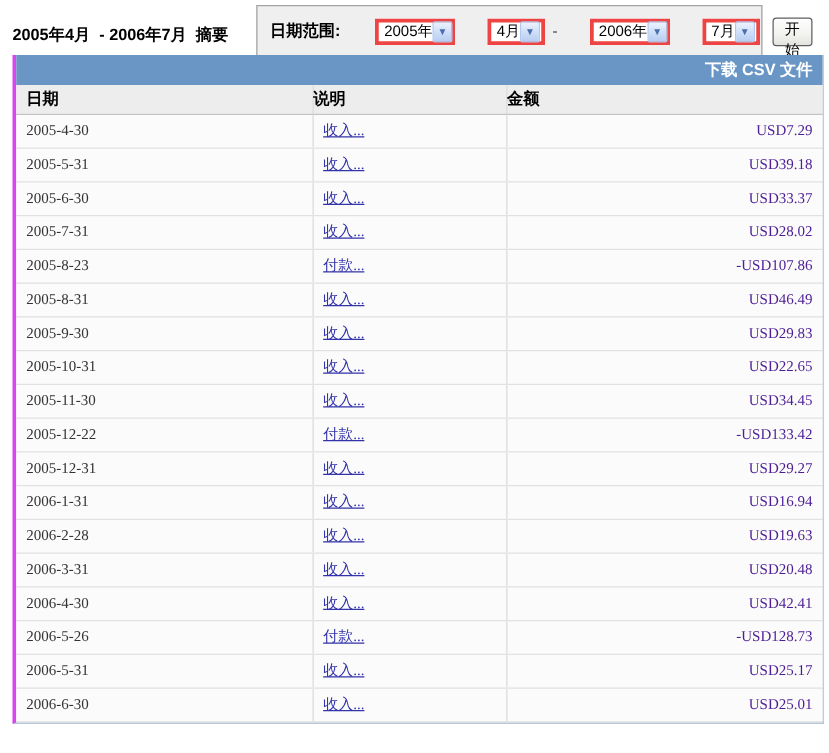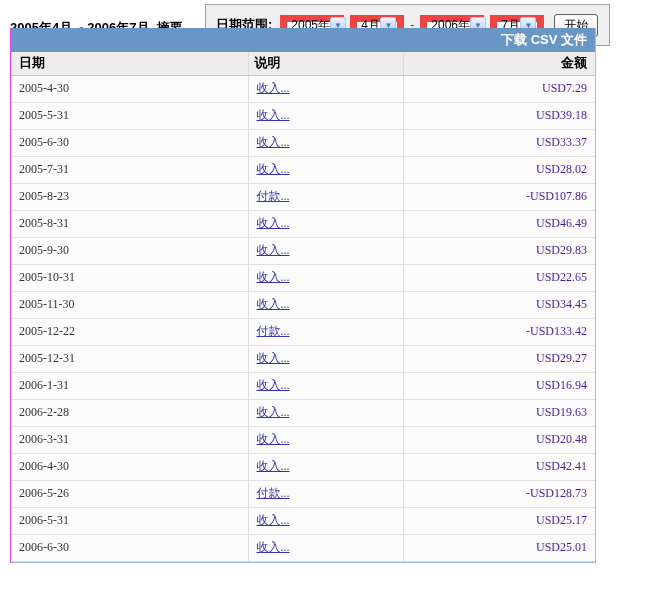--- a/index.html
+++ b/index.html
@@ -20,64 +20,64 @@
 
   
   .date-range-panel {
     position:absolute; left:205px; top:4px; width:405px; height:42px;
     background:#EFEFEF; border:1px solid #A3A3A3;
     display:flex; align-items:center; padding-left:10px;
   }
   .drp-label { font-size:13px; font-weight:bold; color:#000; margin-right:8px; white-space:nowrap; }
   .xpsel {
     display:inline-flex; align-items:center; justify-content:space-between;
-    height:21px; background:#fff; border:7px solid #ef4444;
+    height:21px; background:#fff; border:3px solid #ef4444;
     padding:0 1px 0 4px; font-size:12px; color:#000;
-    margin-right:6px; cursor:default; white-space:nowrap;
+    margin-right:6px; cursor:default; white-space:nowrap;margin-left:20px;
   }
   .xpsel.year { width:64px; }
   .xpsel.month { width:54px; }
   .xp-arrow {
     width:16px; height:17px; border-radius:2px; flex:0 0 16px;
     background:linear-gradient(180deg,#ECF3FE 0%,#CDDDF8 55%,#B7CDF1 100%);
     border:1px solid #AFC8EE;
     color:#4A6FAE; font-size:8px; line-height:15px; text-align:center;
   }
   .dash { font-size:12px; color:#333; margin-right:6px; }
   .start-btn {
     height:23px; padding:0 9px; margin-left:4px;
     font-size:12px; font-family:inherit; color:#000;
     background:linear-gradient(180deg,#FEFEFE 0%,#F2F2EF 60%,#E4E4DF 100%);
     border:1px solid #5F5F5F; border-radius:3px; cursor:pointer;
   }
 
   
   .tablewrap {
-    position:absolute; left:10px; top:28px; width:586px;
-    border-left:1px solid #d946ef;
+    position:absolute; left:10px; top:44px; width:649px;
+    border-left:3px solid #d946ef;
     border-right:1px solid #AABDD2;
     border-bottom:1px solid #9FB6CE;
     background:#FBFBFB;
   }
   .bluebar {
     height:24px; background:#6A96C6;
     display:flex; align-items:center; justify-content:flex-end;
     padding-right:8px;
   }
   .csv-link { color:#ffffff; font-weight:bold; font-size:13px; text-decoration:none; cursor:pointer; white-space:pre; }
 
   table { width:100%; border-collapse:collapse; table-layout:fixed; }
   thead th {
     background:#EDEDED; height:23px;
     font-size:13px; font-weight:bold; color:#000; text-align:left;
     border-bottom:1px solid #C2C2C2;
   }
   th.c1 { width:237px; padding-left:8px; }
-  th.c2 { width:155px; padding-left:6px; }
-  th.c3 { text-align:right; padding-right:8px; }
+  th.c2 { width:155px; }
+  th.c3 { text-align:left; padding-right:8px; }
   td {
     height:27px; background:#FBFBFB;
     font-size:12px; color:#333;
     border-bottom:1px solid #E1E1E1;
     overflow:hidden; white-space:nowrap;font-family:Liberation Serif, serif;
   }
   td.c1 { padding-left:8px; }
   td.c2 { padding-left:8px; }
   td.c3 { text-align:right; padding-right:8px; color:#4c1d95; }
   th.c2, td.c2, th.c3, td.c3 { border-left:1px solid #DCDCDC; }

